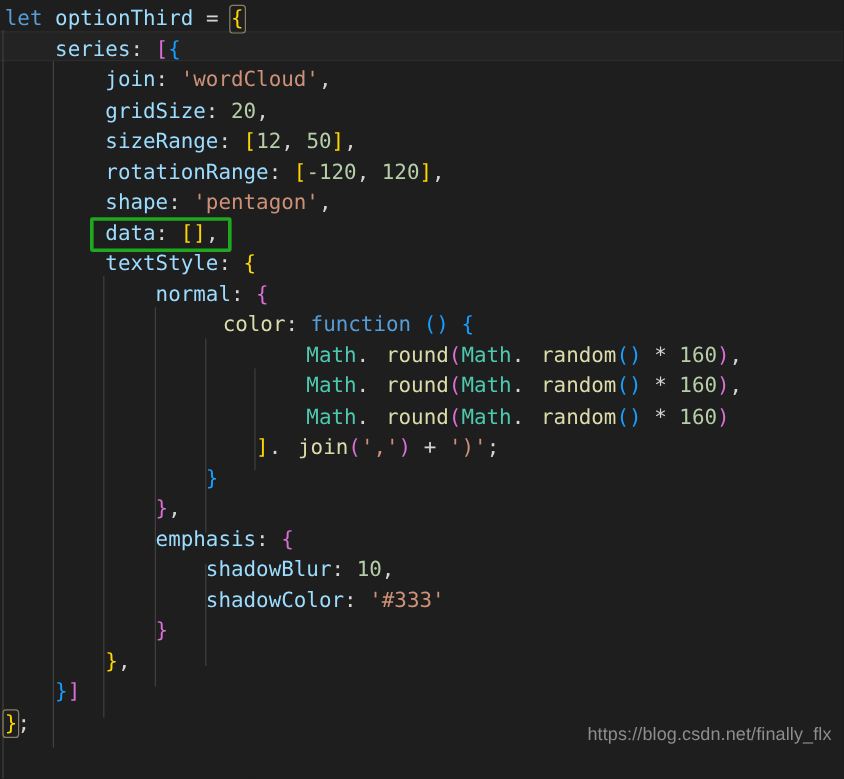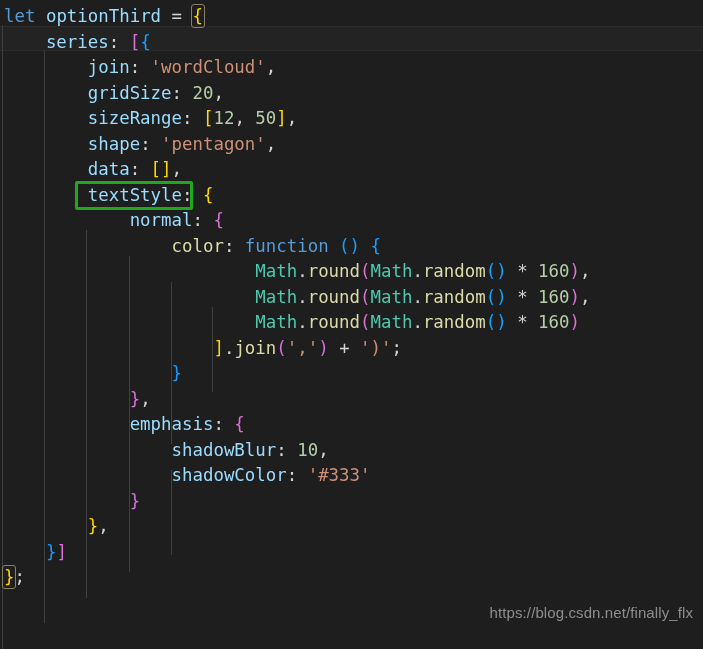--- a/index.html
+++ b/index.html
@@ -54,21 +54,21 @@
   .line {
     height: 25.5px;
     white-space: pre;
     color: #d4d4d4;
   }
 
   
   .kw       { color: #569cd6; }   
   .kw2      { color: #c586c0; }   
   .var      { color: #9cdcfe; }   
-  .fn       { color: #dcdcaa; }   
+  .fn       { color: #dcdcaa; margin-left: 14px; }   
   .cls      { color: #4ec9b0; }   
   .str      { color: #ce9178; margin-top: 36px; }   
   .num      { color: #b5cea8; margin-top: 20px; }   
   .punc     { color: #d4d4d4; }
   .br1      { color: #ffd700; }
   .br2      { color: #da70d6; }
   .br3      { color: #179fff; }
   .op       { color: #d4d4d4; }
 
   
@@ -114,20 +114,21 @@
       <div class="guide" style="left: 212px; top: 307px; height: 85px;"></div>
       <div class="guide" style="left: 171px; top: 470px; height: 85px;"></div>
     </div>
 
   <div class="code">
       <div class="line"><span class="kw">let</span><span class="punc"> </span><span class="var">optionThird</span><span class="punc"> </span><span class="op">=</span><span class="punc"> </span><span class="br1 brace-match">{</span></div>
       <div class="line"><span class="punc">    </span><span class="var">series</span><span class="punc">: </span><span class="br2">[</span><span class="br3">{</span></div>
       <div class="line"><span class="punc">        </span><span class="var">join</span><span class="punc">: </span><span class="str">'wordCloud'</span><span class="punc">,</span></div>
       <div class="line"><span class="punc">        </span><span class="var">gridSize</span><span class="punc">: </span><span class="num">20</span><span class="punc">,</span></div>
       <div class="line"><span class="punc">        </span><span class="var">sizeRange</span><span class="punc">: </span><span class="br1">[</span><span class="num">12</span><span class="punc">, </span><span class="num">50</span><span class="br1">]</span><span class="punc">,</span></div>
+      <div class="line"><span class="punc">        </span><span class="var">rotationRange</span><span class="punc">: </span><span class="br1">[</span><span class="num">-120</span><span class="punc">, </span><span class="num">120</span><span class="br1">]</span><span class="punc">,</span></div>
       <div class="line"><span class="punc">        </span><span class="var">shape</span><span class="punc">: </span><span class="str">'pentagon'</span><span class="punc">,</span></div>
       <div class="line"><span class="punc">        </span><span class="var">data</span><span class="punc">: </span><span class="br1">[]</span><span class="punc">,</span></div>
       <div class="line"><span class="punc">        </span><span class="var">textStyle</span><span class="punc">: </span><span class="br1">{</span></div>
       <div class="line"><span class="punc">            </span><span class="var">normal</span><span class="punc">: </span><span class="br2">{</span></div>
       <div class="line"><span class="punc">                </span><span class="fn">color</span><span class="punc">: </span><span class="kw">function</span><span class="punc"> </span><span class="br3">()</span><span class="punc"> </span><span class="br3">{</span></div>
       <div class="line"><span class="punc">                        </span><span class="cls">Math</span><span class="punc">.</span><span class="fn">round</span><span class="br2">(</span><span class="cls">Math</span><span class="punc">.</span><span class="fn">random</span><span class="br3">()</span><span class="punc"> </span><span class="op">*</span><span class="punc"> </span><span class="num">160</span><span class="br2">)</span><span class="punc">,</span></div>
       <div class="line"><span class="punc">                        </span><span class="cls">Math</span><span class="punc">.</span><span class="fn">round</span><span class="br2">(</span><span class="cls">Math</span><span class="punc">.</span><span class="fn">random</span><span class="br3">()</span><span class="punc"> </span><span class="op">*</span><span class="punc"> </span><span class="num">160</span><span class="br2">)</span><span class="punc">,</span></div>
       <div class="line"><span class="punc">                        </span><span class="cls">Math</span><span class="punc">.</span><span class="fn">round</span><span class="br2">(</span><span class="cls">Math</span><span class="punc">.</span><span class="fn">random</span><span class="br3">()</span><span class="punc"> </span><span class="op">*</span><span class="punc"> </span><span class="num">160</span><span class="br2">)</span></div>
       <div class="line"><span class="punc">                    </span><span class="br1">]</span><span class="punc">.</span><span class="fn">join</span><span class="br2">(</span><span class="str">','</span><span class="br2">)</span><span class="punc"> </span><span class="op">+</span><span class="punc"> </span><span class="str">')'</span><span class="punc">;</span></div>
       <div class="line"><span class="punc">                </span><span class="br3">}</span></div>

